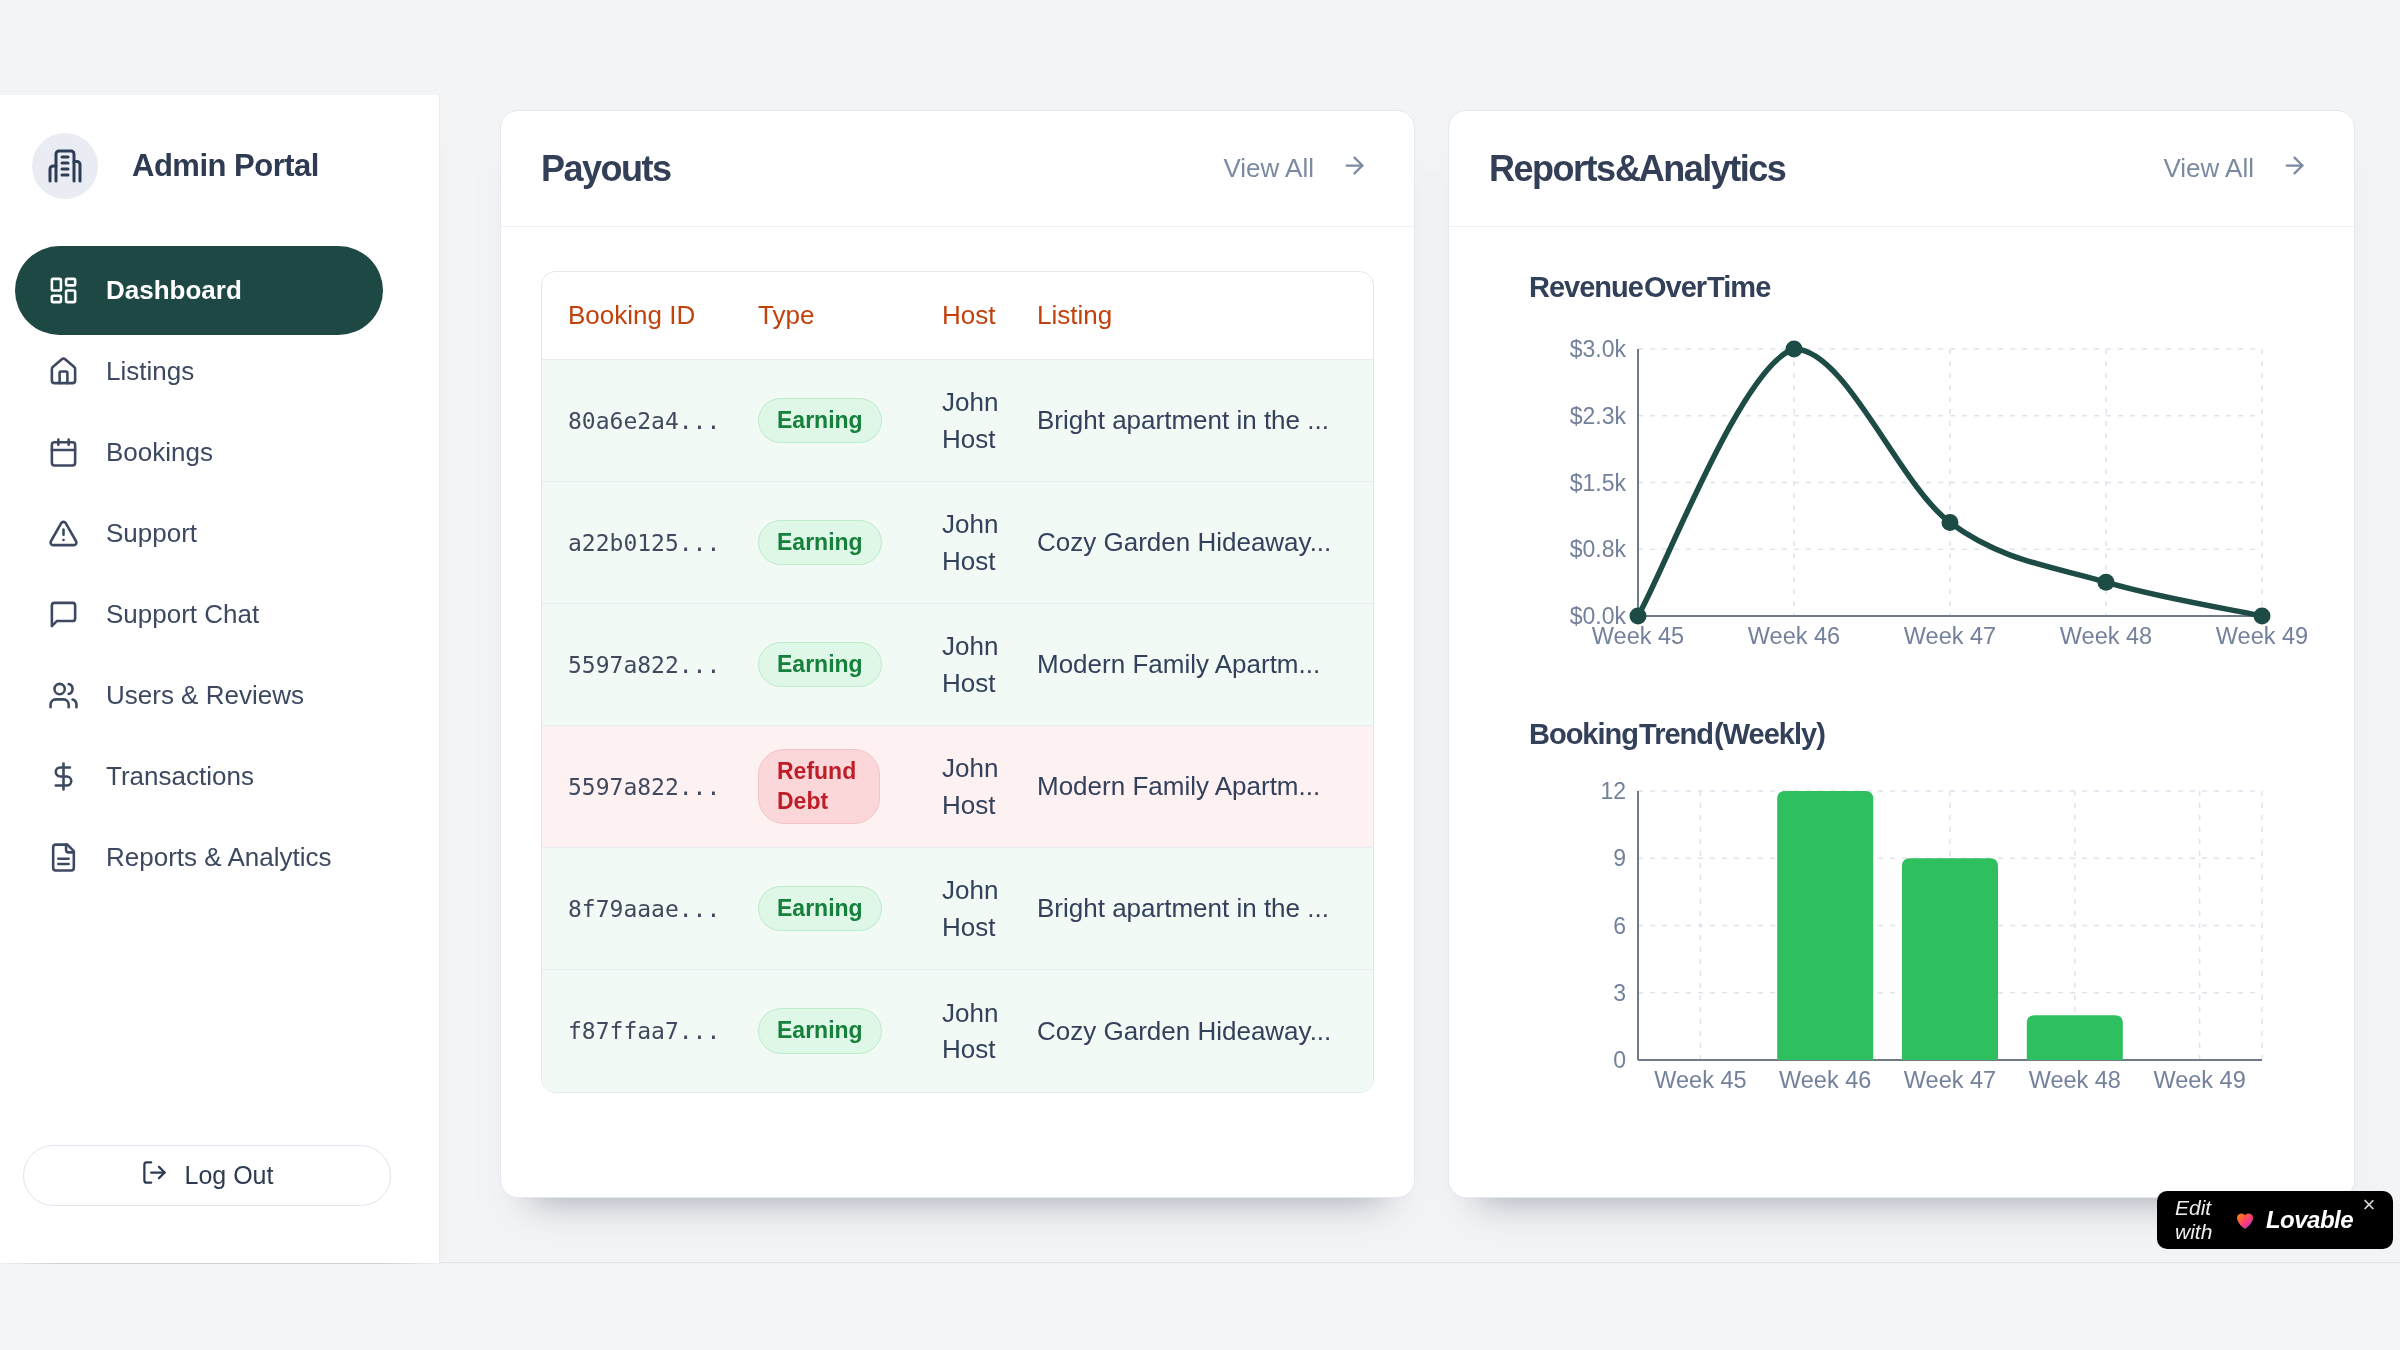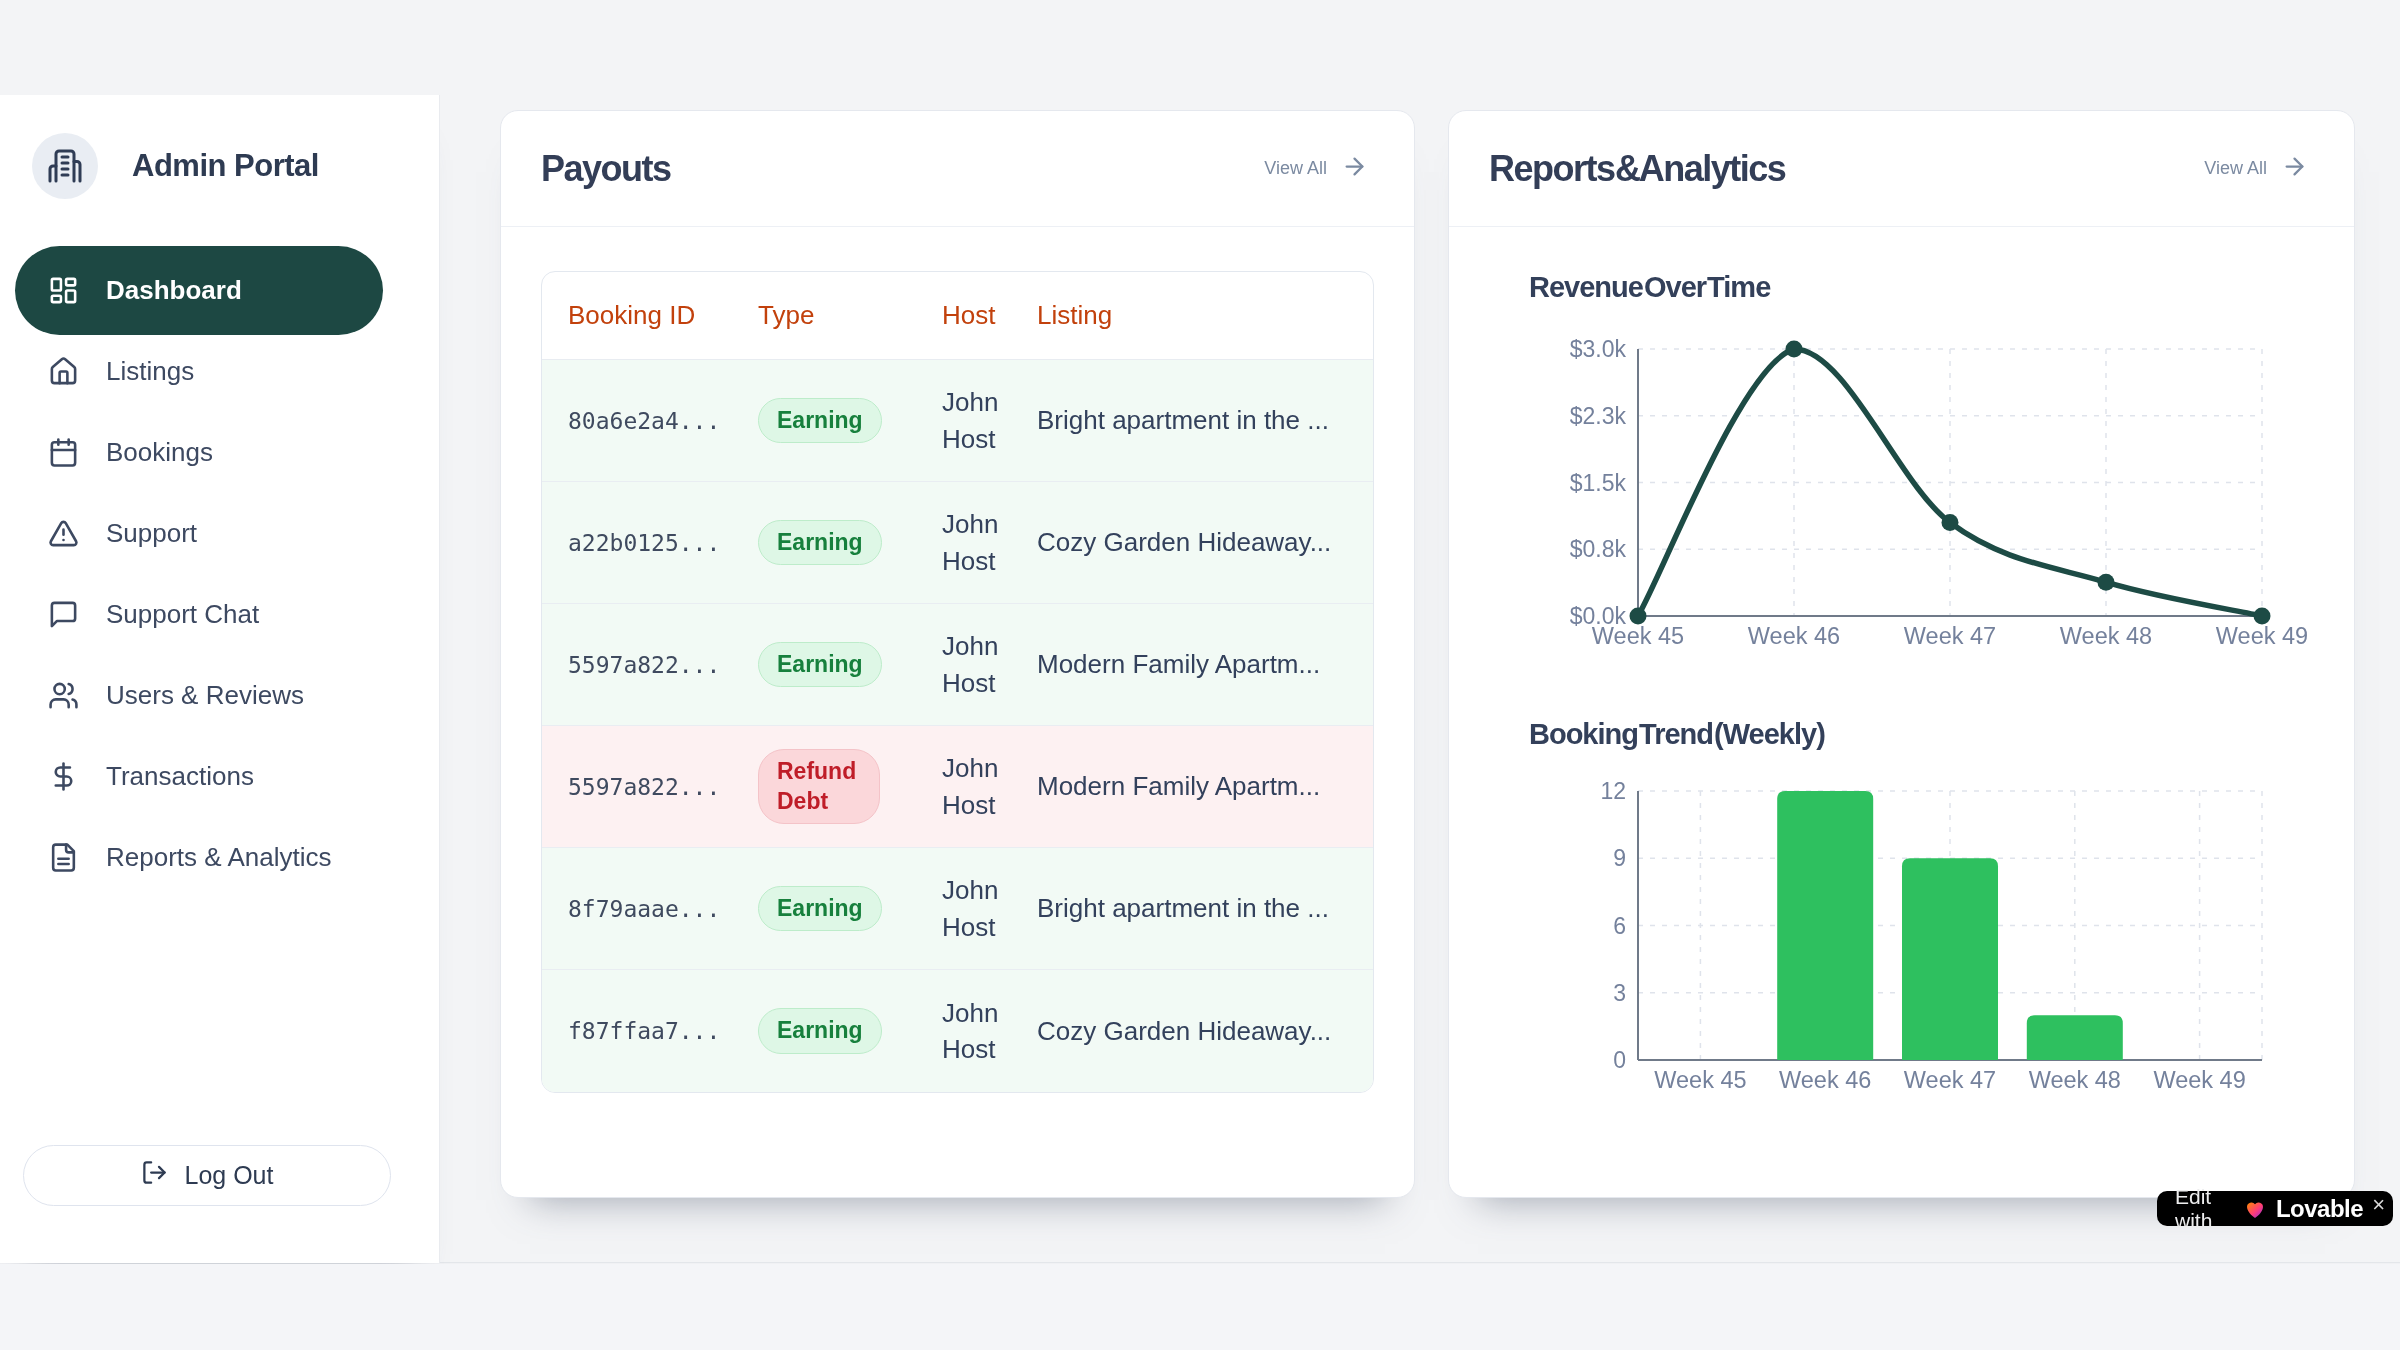--- a/index.html
+++ b/index.html
@@ -37,21 +37,21 @@
 
   
   .card { position:absolute; top:110px; background:#fff; border:1px solid #e5e8ee;
     border-radius:18px; box-shadow:0 32px 36px -30px rgba(80,90,110,.5); }
   .card.payouts { left:500px; width:915px; height:1088px; }
   .card.reports { left:1448px; width:907px; height:1088px; }
   .card-header { height:116px; border-bottom:1px solid #edf0f5;
     display:flex; align-items:center; justify-content:space-between; padding:0 46px 0 40px; }
   .card-title { margin:0; font-size:36px; font-weight:700; color:#333e57;
     letter-spacing:-1.5px; word-spacing:-8px; }
-  .view-all { display:flex; align-items:center; gap:14px; color:#7b8aa1; font-size:18px;
+  .view-all { display:flex; align-items:center; gap:27px; color:#7b8aa1; font-size:26px;
     cursor:pointer; text-decoration:none;justify-content:flex-end; }
   .view-all svg { width:27px; height:27px; }
 
   
   .table { position:absolute; left:40px; top:160px; width:833px;
     border:1px solid #e3e8ef; border-radius:14px; overflow:hidden; background:#fff; }
   .trow { display:grid; grid-template-columns:216px 170px 109px 1fr; align-items:center; }
   .thead { height:88px; border-bottom:1px solid #e8ecf1; color:#c2410c; font-size:26px; font-weight:500; }
   .drow { height:122px; border-bottom:1px solid #e9edf2; }
   .drow:last-child { border-bottom:none; }
@@ -69,23 +69,23 @@
 
   
   .chart-h { position:absolute; left:80px; margin:0; font-size:29px; font-weight:700;
     color:#33405a; letter-spacing:-1px; word-spacing:-6px; }
   #h-line { top:160px; }
   #h-bar  { top:607px; }
   #line-chart { position:absolute; left:100px; top:215px; }
   #bar-chart  { position:absolute; left:100px; top:655px; }
 
   
-  .lovable { position:absolute; left:2157px; top:1191px; width:236px; height:35px;
+  .lovable { position:absolute; left:2157px; top:1191px; width:236px; height:58px;
     background:#000; border-radius:10px; display:flex; align-items:center;
-    padding:0 8px 0 18px; gap:9px; color:#fff; cursor:pointer; }
+    padding:0 18px 0 18px; gap:9px; color:#fff; cursor:pointer;font-style:italic; }
   .lov-prefix { font-size:21px; color:#ededee; }
   .lov-heart svg { width:24px; height:24px; display:block; }
   .lov-brand { font-size:24px; font-weight:700; letter-spacing:-.5px; }
   .lov-close { margin-left:auto; align-self:flex-start; margin-top:3px;
     font-size:22px; color:#d9d9d9; line-height:1; cursor:pointer; }
 </style>
 </head>
 <body>
 
 <div class="app">

